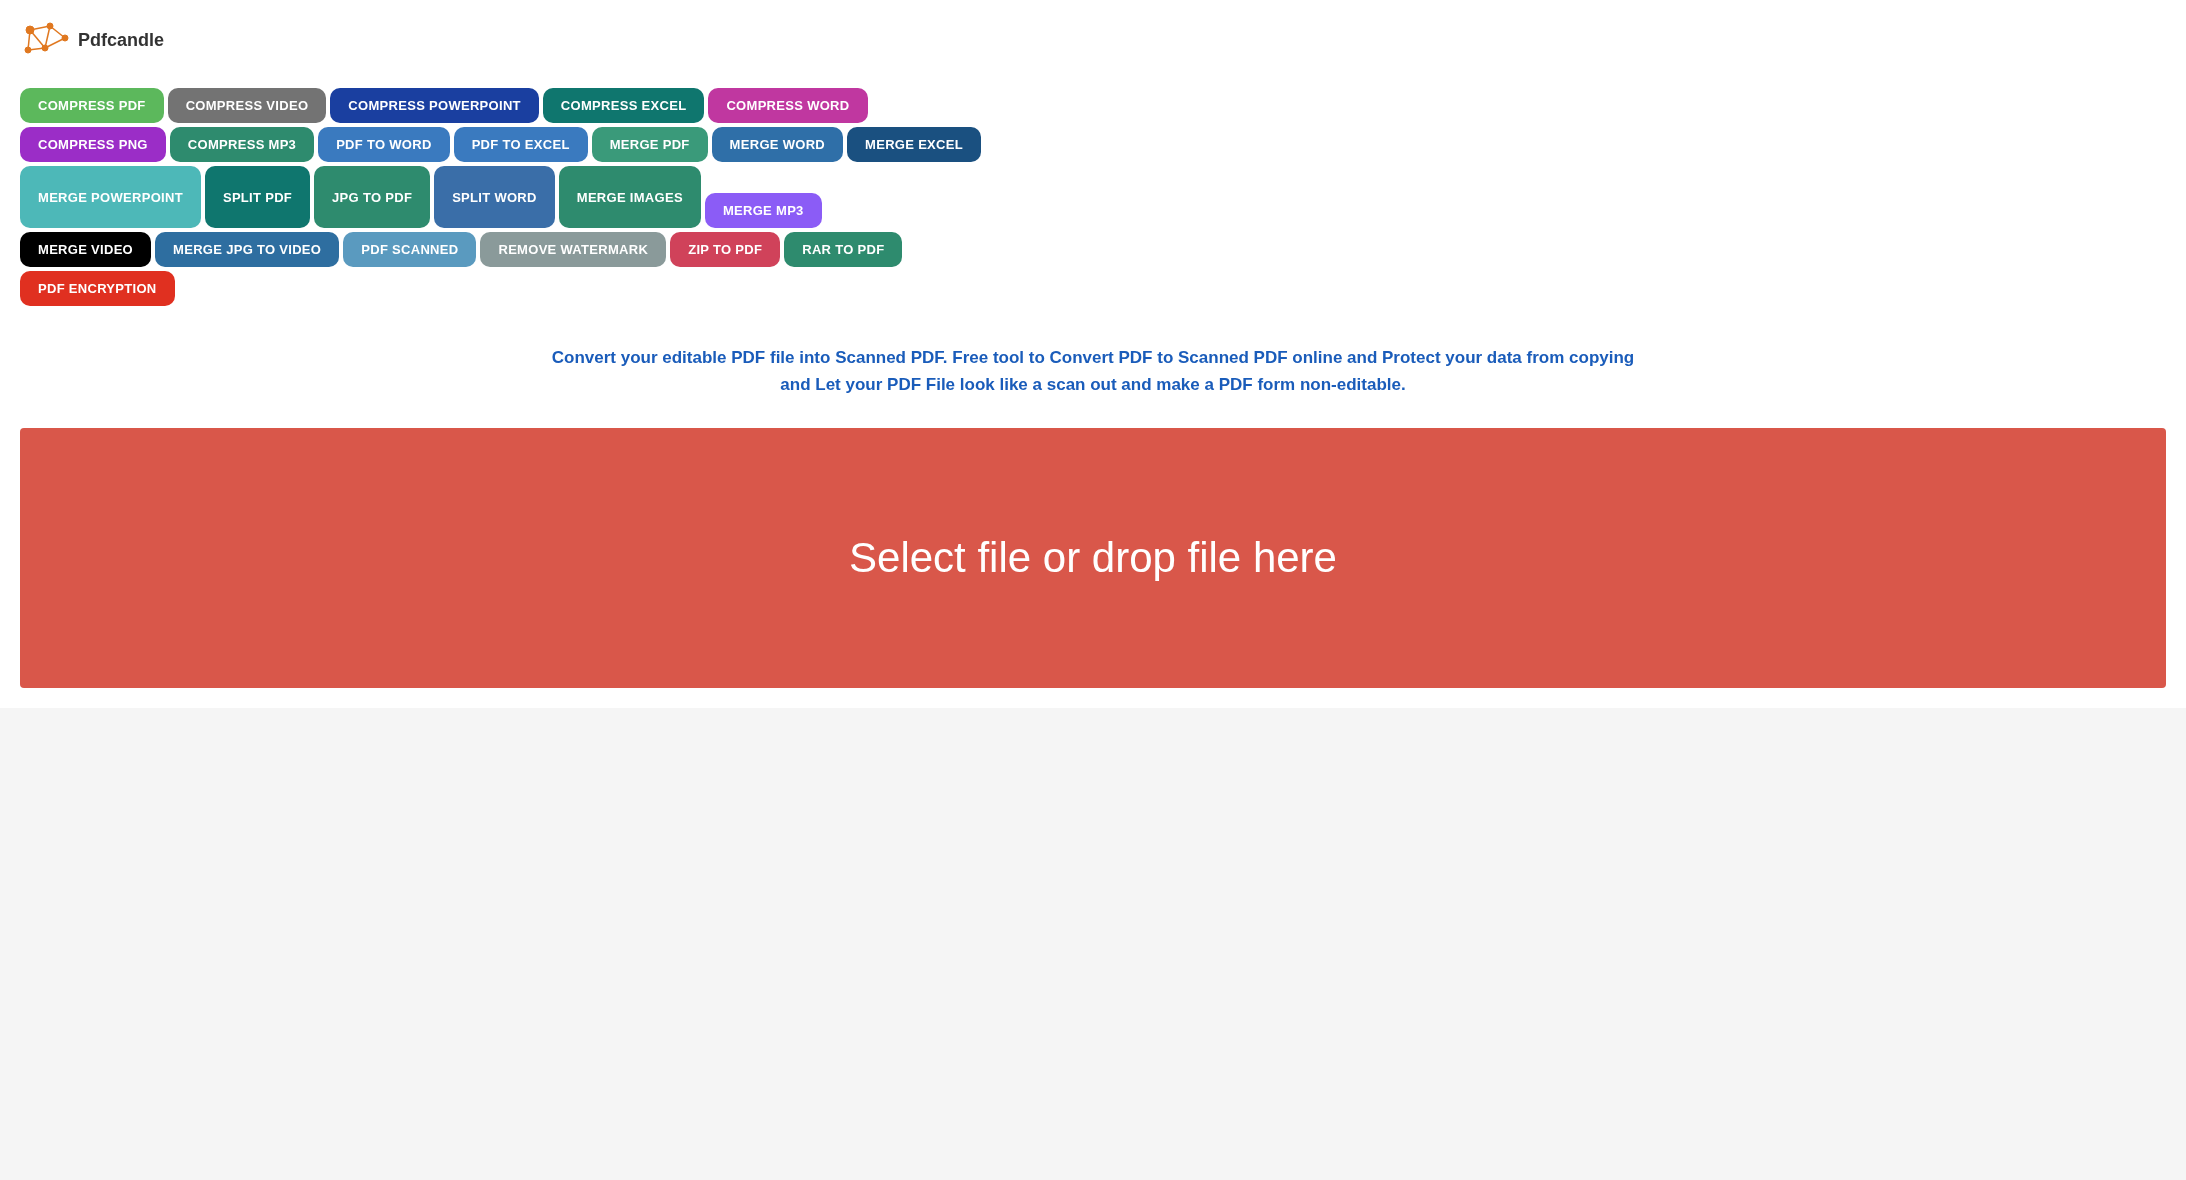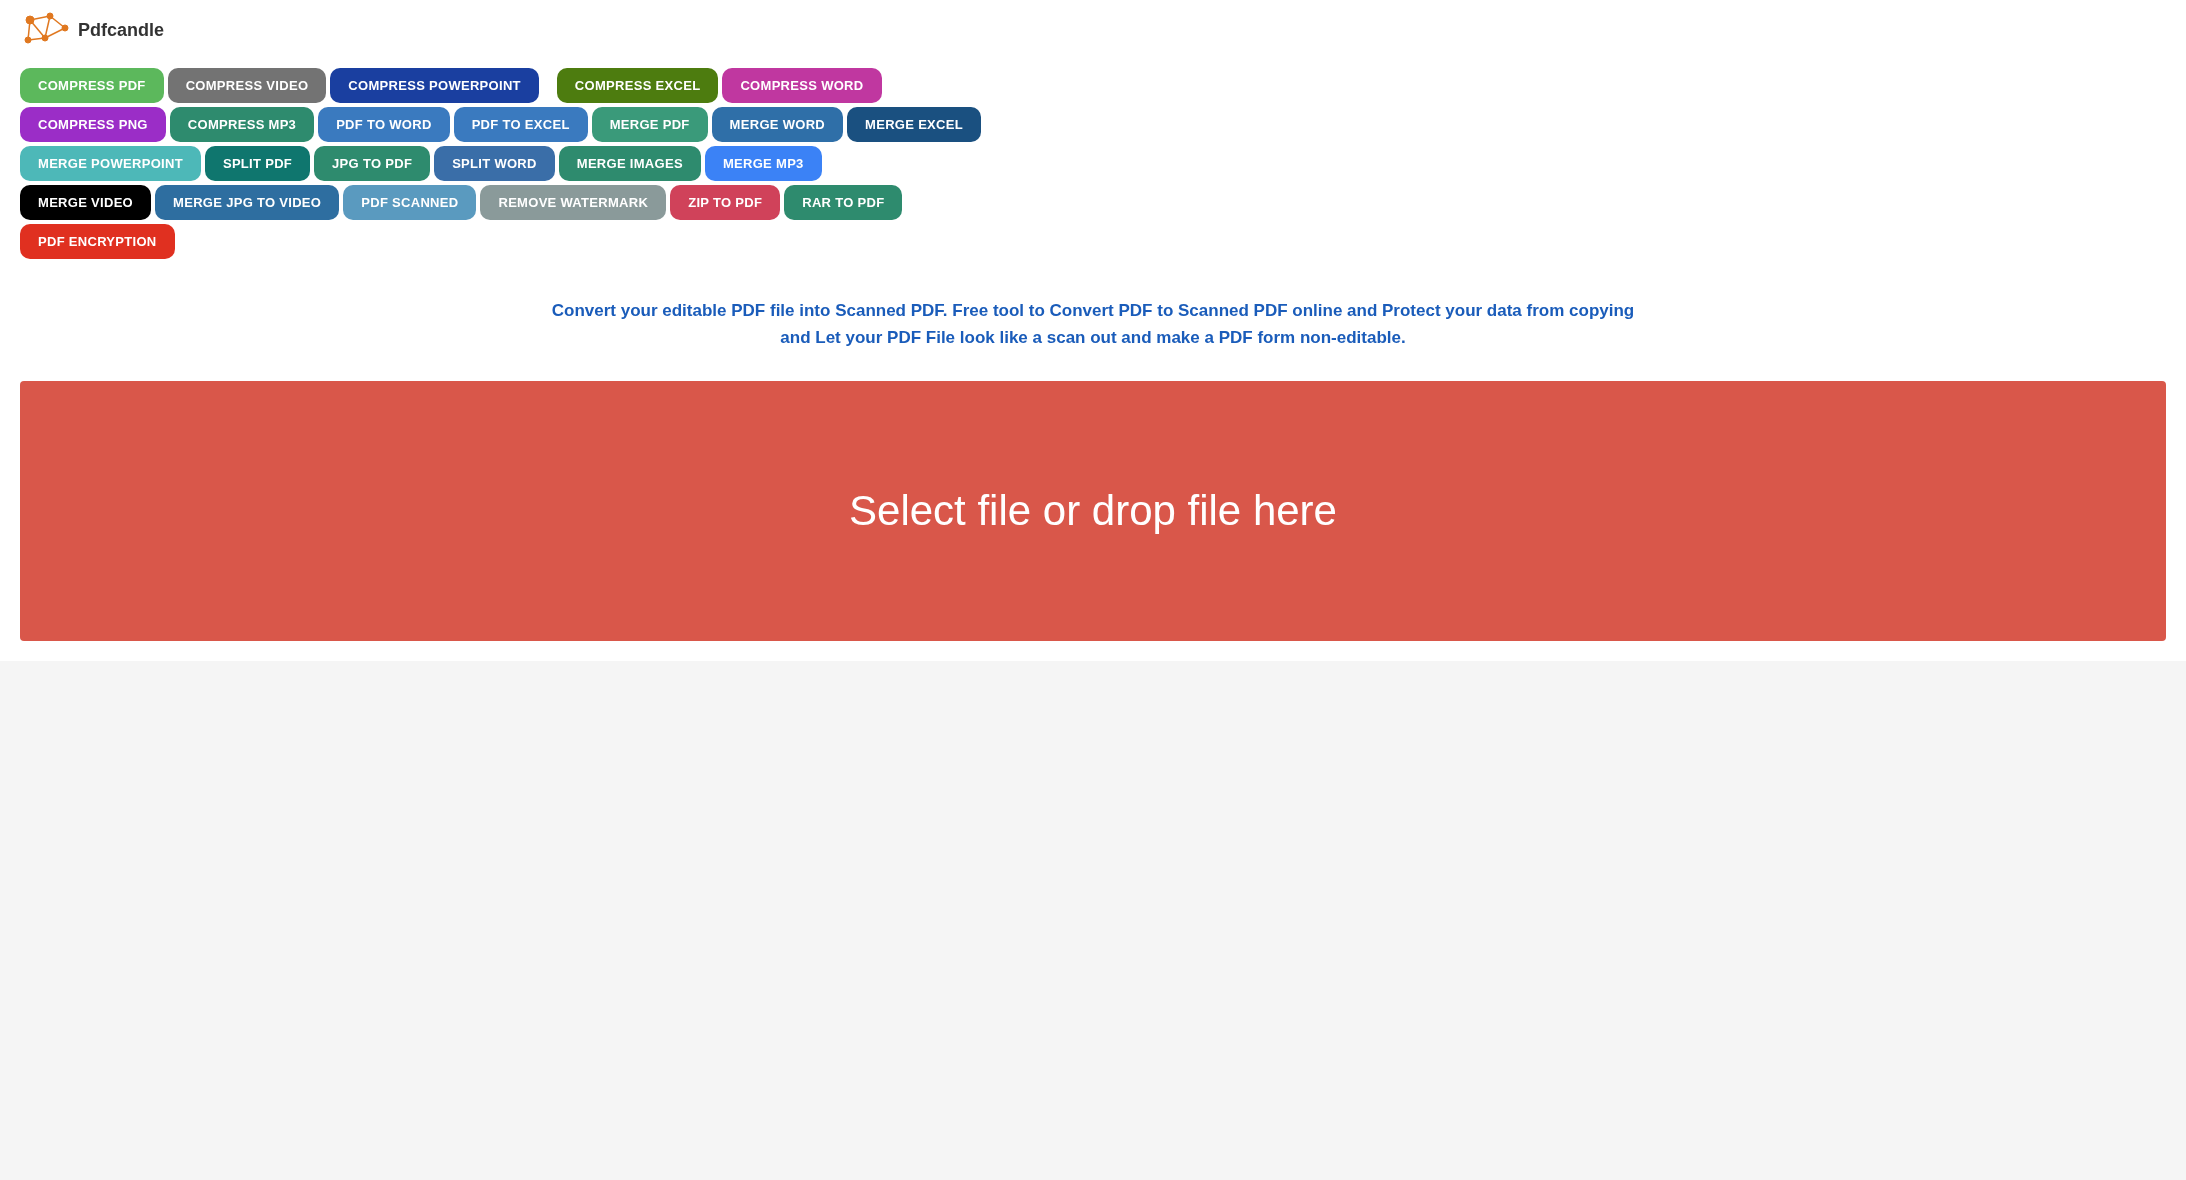--- a/index.html
+++ b/index.html
@@ -3,21 +3,21 @@
   <meta charset="utf-8">
   <style>
     * { margin: 0; padding: 0; box-sizing: border-box; }
     body {
       font-family: Arial, sans-serif;
       background: #f5f5f5;
       min-height: 100vh;
     }
     #header {
       background: #fff;
-      padding: 10px 20px;
+      padding: 20px 20px;
       display: flex;
       align-items: center;
     }
     #logo-area {
       display: flex;
       align-items: center;
       gap: 8px;
     }
     #logo-icon {
       width: 50px;
@@ -101,39 +101,39 @@
     </svg>
     <span id="logo-text">Pdfcandle</span>
   </div>
 </div>
 
 <div id="nav-area">
   <div class="nav-row">
     <button class="nav-btn" style="background:#5cb85c;">COMPRESS PDF</button>
     <button class="nav-btn" style="background:#737373;">COMPRESS VIDEO</button>
     <button class="nav-btn" style="background:#1a3fa0;">COMPRESS POWERPOINT</button>
-    <button class="nav-btn" style="background:#4d7c0f;margin-left:14px;">COMPRESS EXCEL</button>
+    <button class="nav-btn" style="background:#0f766e;">COMPRESS EXCEL</button>
     <button class="nav-btn" style="background:#c037a0;">COMPRESS WORD</button>
   </div>
   <div class="nav-row">
     <button class="nav-btn" style="background:#9b2dc7;">COMPRESS PNG</button>
     <button class="nav-btn" style="background:#2e8b6e;">COMPRESS MP3</button>
     <button class="nav-btn" style="background:#3a7abf;">PDF TO WORD</button>
     <button class="nav-btn" style="background:#3a7abf;">PDF TO EXCEL</button>
     <button class="nav-btn" style="background:#3a9a7a;">MERGE PDF</button>
     <button class="nav-btn" style="background:#2f6fa8;">MERGE WORD</button>
     <button class="nav-btn" style="background:#1a5080;">MERGE EXCEL</button>
   </div>
   <div class="nav-row">
     <button class="nav-btn" style="background:#4db8b8;">MERGE POWERPOINT</button>
     <button class="nav-btn" style="background:#0f766e;">SPLIT PDF</button>
     <button class="nav-btn" style="background:#2e8b6e;">JPG TO PDF</button>
     <button class="nav-btn" style="background:#3a6ea8;">SPLIT WORD</button>
     <button class="nav-btn" style="background:#2e8b6e;">MERGE IMAGES</button>
-    <button class="nav-btn" style="background:#3b82f6;">MERGE MP3</button>
+    <button class="nav-btn" style="background:#8b5cf6;margin-top:27px;">MERGE MP3</button>
   </div>
   <div class="nav-row">
     <button class="nav-btn" style="background:#000000;">MERGE VIDEO</button>
     <button class="nav-btn" style="background:#2e6ea0;">MERGE JPG TO VIDEO</button>
     <button class="nav-btn" style="background:#5a9abf;">PDF SCANNED</button>
     <button class="nav-btn" style="background:#8a9a9a;">REMOVE WATERMARK</button>
     <button class="nav-btn" style="background:#d0425a;">ZIP TO PDF</button>
     <button class="nav-btn" style="background:#2e8b6e;">RAR TO PDF</button>
   </div>
   <div class="nav-row">

